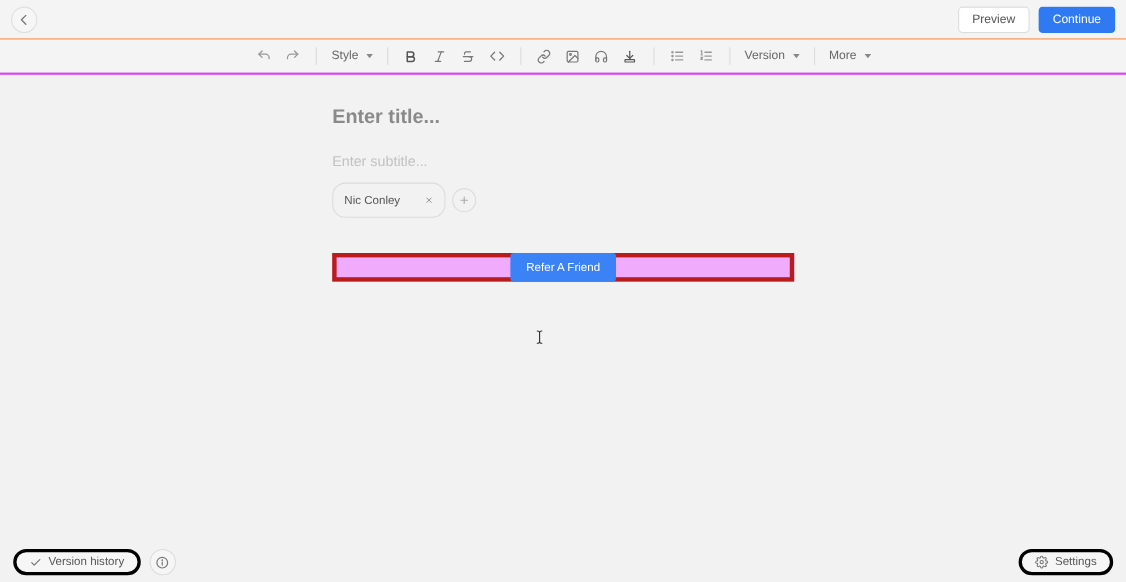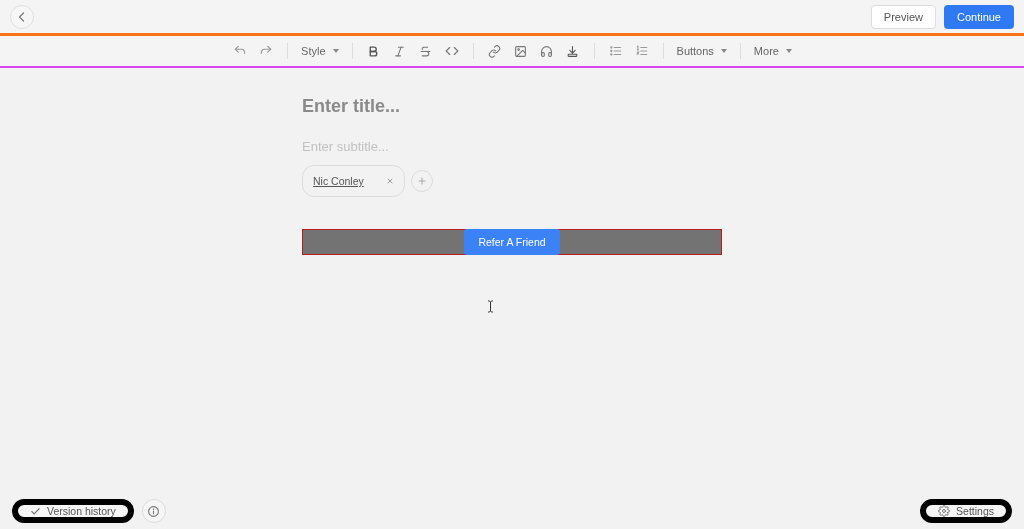--- a/index.html
+++ b/index.html
@@ -8,21 +8,21 @@
     font-family: -apple-system, BlinkMacSystemFont, "Segoe UI", Helvetica, Arial, sans-serif;
     background: #f2f2f2;
     color: #333;
     position: relative;
   }
 
   
   .header {
     height: 36px;
     background: #f4f4f4;
-    border-bottom: 3px solid #f97316;
+    border-bottom: 1px solid #f97316;
     display: flex;
     align-items: center;
     justify-content: space-between;
     padding: 0 10px;
   }
   .back-btn {
     width: 24px; height: 24px;
     border-radius: 50%;
     border: 1px solid #e0e0e0;
     background: #f6f6f6;
@@ -145,43 +145,42 @@
   .author-chip {
     display: inline-flex;
     align-items: center;
     gap: 22px;
     height: 22px;
     padding: 15px 10px;
     border: 1px solid #dcdcdc;
     border-radius: 12px;
     font-size: 10.5px;
     color: #555;
-    text-decoration: underline;
   }
   .author-remove {
     width: 8px; height: 8px;
     display: inline-block;
     cursor: pointer;
     color: #888;
   }
   .author-add {
     width: 22px; height: 22px;
     border-radius: 50%;
     border: 1px solid #dcdcdc;
     display: flex; align-items: center; justify-content: center;
     color: #aaa;
     font-size: 13px;
     cursor: pointer;
   }
 
   .block-selected {
     margin-top: 32px;
     height: 26px;
-    border: 1px solid #b91c1c;
-    background: #737373;
+    border: 4px solid #b91c1c;
+    background: #f0abfc;
     display: flex;
     align-items: center;
     justify-content: center;
   }
   .refer-btn {
     height: 26px;
     padding: 0 14px;
     background: #3a82f6;
     color: #fff;
     font-size: 10.5px;
@@ -210,21 +209,21 @@
     padding: 0 12px;
   }
   .bb-left { display: flex; align-items: center; gap: 8px; }
   .bb-right { display: flex; align-items: center; gap: 8px; justify-content: center; }
   .round-pill {
     display: inline-flex;
     align-items: center;
     gap: 6px;
     height: 24px;
     padding: 0 12px;
-    border: 6px solid #000000;
+    border: 3px solid #000000;
     border-radius: 14px;
     background: #f6f6f6;
     font-size: 10.5px;
     color: #555;
     cursor: pointer;
   }
   .round-icon {
     width: 24px; height: 24px;
     border-radius: 50%;
     border: 1px solid #dcdcdc;
@@ -339,21 +338,21 @@
           <line x1="10" y1="6" x2="20" y2="6"></line>
           <line x1="10" y1="12" x2="20" y2="12"></line>
           <line x1="10" y1="18" x2="20" y2="18"></line>
           <path d="M4 4h1v4"></path>
           <path d="M4 10h2"></path>
           <path d="M4 14h2l-2 3h2"></path>
         </svg>
     </div>
     <div class="tl-sep"></div>
     <div class="tl-btn chev-down">
-      <span class="tl-label">Buttons</span>
+      <span class="tl-label">Version</span>
     </div>
     <div class="tl-sep"></div>
     <div class="tl-btn chev-down">
       <span class="tl-label">More</span>
     </div>
   </div>
 </div>
 
 <div class="canvas">
   <div class="editor">

